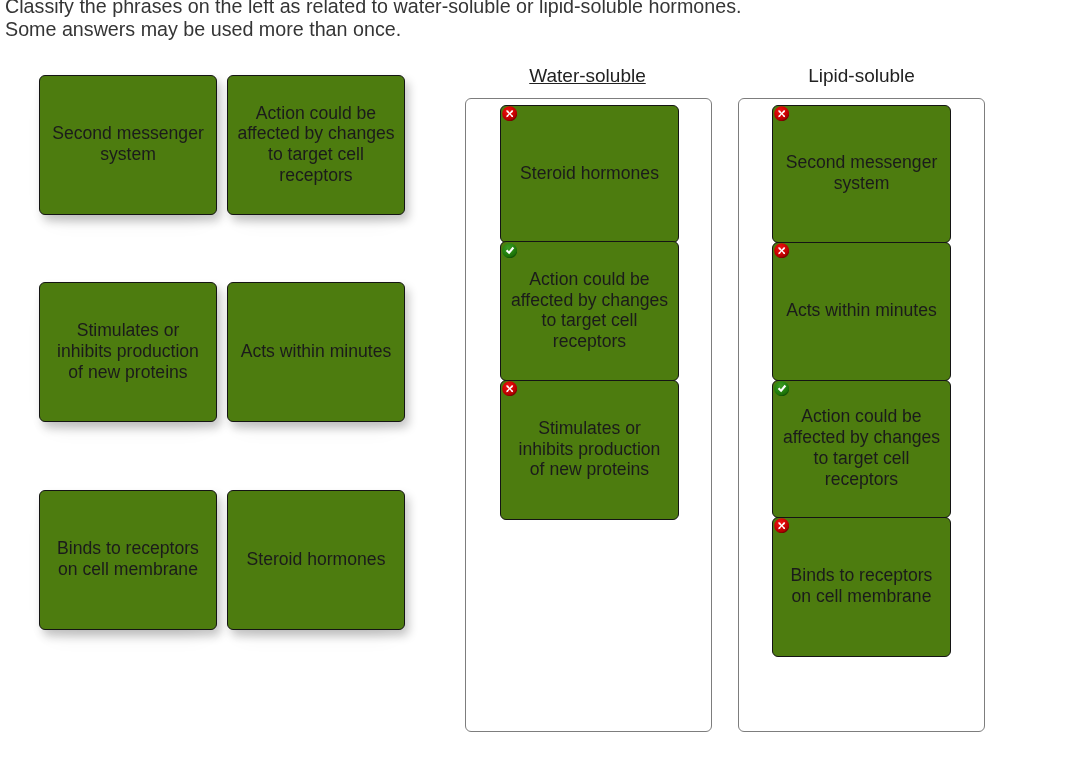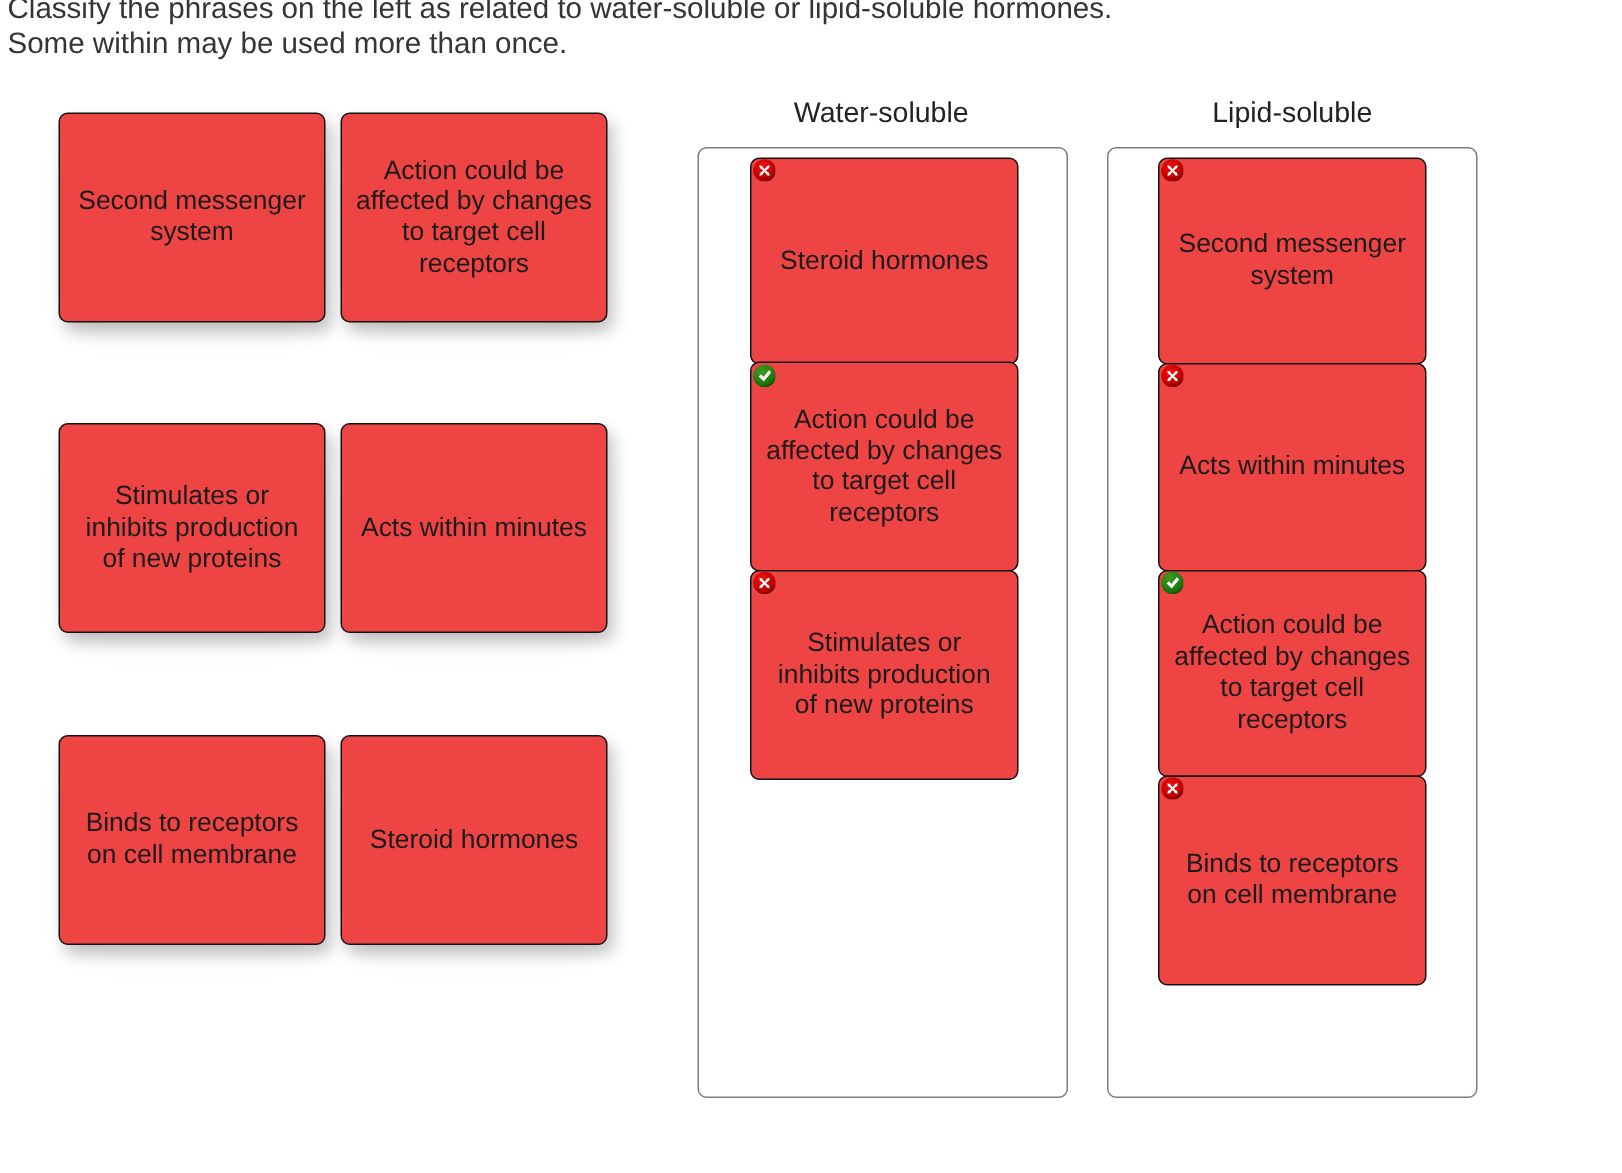--- a/index.html
+++ b/index.html
@@ -1,38 +1,38 @@
 <!DOCTYPE html>
 <html><head>
 <meta charset="utf-8">
 <title>Classify the phrases</title>
 <style>
   html,body{margin:0;padding:0;background:#ffffff;}
   body{width:1081px;height:782px;font-family:"Liberation Sans",sans-serif;color:#222222;
        overflow:hidden;position:relative;}
   #prompt{position:absolute;left:5px;top:-5px;transform:translateZ(0);
           font-size:19.7px;line-height:23px;color:#353535;white-space:nowrap;}
-  .tile,.dtile{position:absolute;background:#ef4444;border:1.6px solid #141414;border-radius:6px;
+  .tile,.dtile{position:absolute;background:#4d7c0f;border:1.6px solid #141414;border-radius:6px;
         display:flex;align-items:center;justify-content:center;text-align:center;
         font-size:17.6px;line-height:20.8px;color:#1b1b1b;box-sizing:border-box;}
   .tile{box-shadow:4px 6px 10px rgba(0,0,0,0.22), 0 12px 24px -13px rgba(0,0,0,0.12);}
   .zone{position:absolute;border:1.2px solid #7d7d7d;border-radius:6px;background:#ffffff;
         box-sizing:border-box;}
   .ztitle{position:absolute;transform:translateZ(0);font-size:19px;color:#222222;
           text-align:center;white-space:nowrap;}
   .tl{position:relative;top:-0.8px;display:block;transform:translateZ(0);}
   .badge{position:absolute;left:1px;top:0.3px;width:15.4px;height:15.4px;line-height:0;}
   .badge svg{display:block;}
 </style>
 </head>
 <body>
 
 <div id="prompt">
   <div>Classify the phrases on the left as related to water-soluble or lipid-soluble hormones.</div>
-  <div>Some within may be used more than once.</div>
+  <div>Some answers may be used more than once.</div>
 </div>
 
 <div id="source-tray">
   <div class="tile" style="left:39px;top:75px;width:178px;height:140px;">
       <span class="tl"><span>Second messenger</span><br><span>system</span></span>
     </div>
   <div class="tile" style="left:227px;top:75px;width:178px;height:140px;">
       <span class="tl"><span>Action could be</span><br><span>affected by changes</span><br><span>to target cell</span><br><span>receptors</span></span>
     </div>
   <div class="tile" style="left:39px;top:282px;width:178px;height:140px;">
@@ -43,21 +43,21 @@
     </div>
   <div class="tile" style="left:39px;top:490px;width:178px;height:140px;">
       <span class="tl"><span>Binds to receptors</span><br><span>on cell membrane</span></span>
     </div>
   <div class="tile" style="left:227px;top:490px;width:178px;height:140px;">
       <span class="tl"><span>Steroid hormones</span></span>
     </div>
 </div>
 
 <div id="drop-area">
-  <div class="ztitle" style="left:464px;top:65px;width:247px;"><span>Water-soluble</span></div>
+  <div class="ztitle" style="left:464px;top:65px;width:247px;text-decoration:underline;"><span>Water-soluble</span></div>
   <div class="zone" style="left:465px;top:98px;width:247px;height:634px;"></div>
   <div class="dtile" style="left:500px;top:104.5px;width:179px;height:138.6px;">
       <span class="badge">
         <svg viewBox="0 0 32 32" width="15.4" height="15.4" aria-hidden="true">
           <defs>
             <radialGradient id="bg1" cx="40%" cy="33%" r="70%">
               <stop offset="0%" stop-color="#ec1414"></stop>
               <stop offset="48%" stop-color="#d60404"></stop>
               <stop offset="82%" stop-color="#ae0000"></stop>
               <stop offset="100%" stop-color="#5e0000"></stop>

